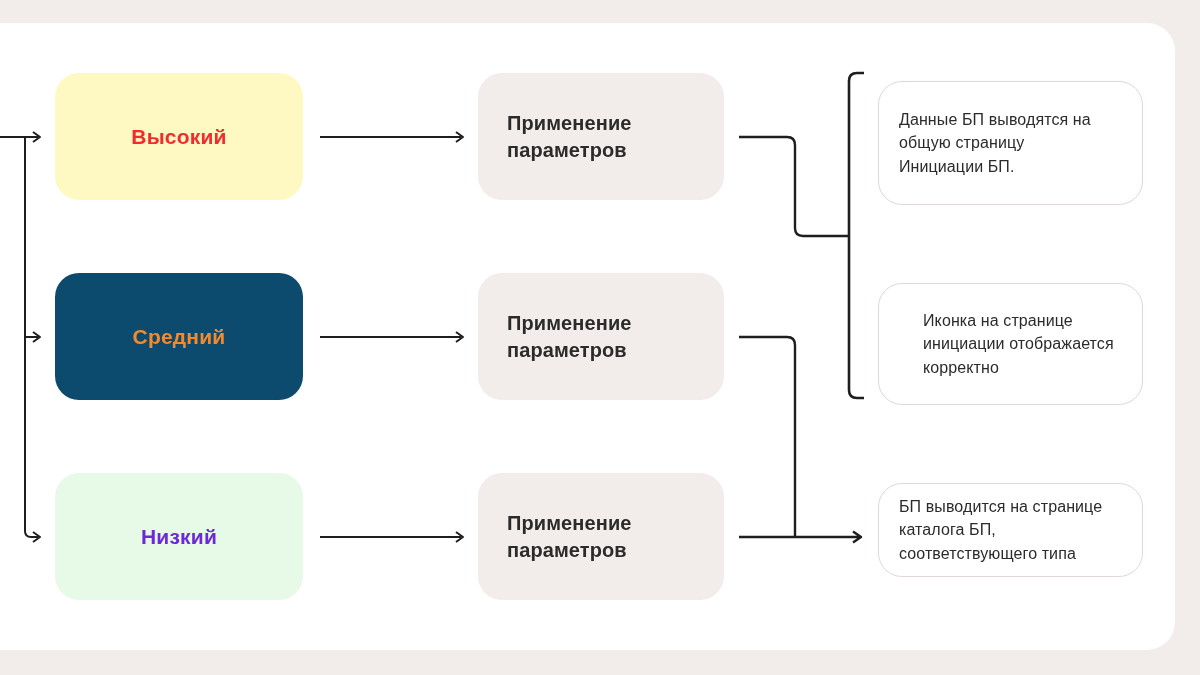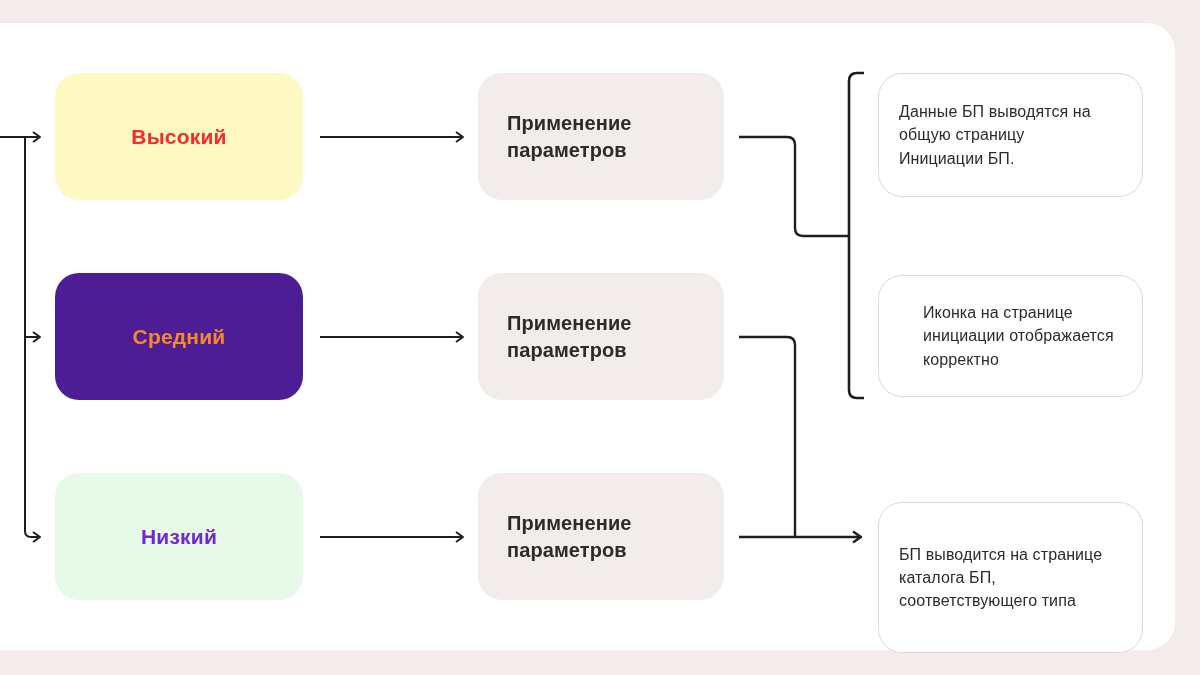--- a/index.html
+++ b/index.html
@@ -68,25 +68,26 @@
   .outcome-card {
     left: 878px;
     width: 265px;
     background: #ffffff;
     border: 1.5px solid #e2d7d5;
     justify-content: flex-start;
     padding-left: 20px;
     font-size: 16px;
     line-height: 1.45;
     letter-spacing: 0.1px;
+    margin-top: 8px;
   }
   .outcome-card span { display: inline-block; width: 214px; }
   .outcome-1 { top: 73px;  height: 124px; }
   .outcome-2 { top: 275px; height: 122px; }
-  .outcome-3 { top: 502px; height: 151px; }
+  .outcome-3 { top: 475px; height: 94px; }
 </style>
 </head>
 <body>
 
 <div class="stage" style="background: rgb(242, 236, 235);">
 
   <div class="canvas" style="background: rgb(255, 255, 255);"></div>
 
   <svg class="connectors" viewBox="0 0 1200 675" xmlns="http://www.w3.org/2000/svg">
     <g fill="none" stroke-linejoin="round" stroke="#1e1e1e">
@@ -106,21 +107,21 @@
 
       <path stroke-width="2.4" d="M739 337 H787 Q795 337 795 345 V536"></path>
 
       <path stroke-width="2.4" d="M739 537 H859 M853 531.5 L861 537 L853 542.5"></path>
     </g>
   </svg>
 
   <div class="node level-box level-1" style="background: #fef9c3; color: rgb(241, 43, 46);">
     <span>Высокий</span>
   </div>
-  <div class="node level-box level-2" style="background: #4c1d95; color: rgb(246, 137, 43);">
+  <div class="node level-box level-2" style="background: #0c4a6e; color: rgb(246, 137, 43);">
     <span>Средний</span>
   </div>
   <div class="node level-box level-3" style="background: rgb(231, 249, 231); color: #6d28d9;">
     <span>Низкий</span>
   </div>
 
   <div class="node process-box process-1" style="background: rgb(242, 237, 235); color: rgb(43, 43, 43);">
     <span>Применение параметров</span>
   </div>
   <div class="node process-box process-2" style="background: rgb(242, 237, 235); color: rgb(43, 43, 43);">

